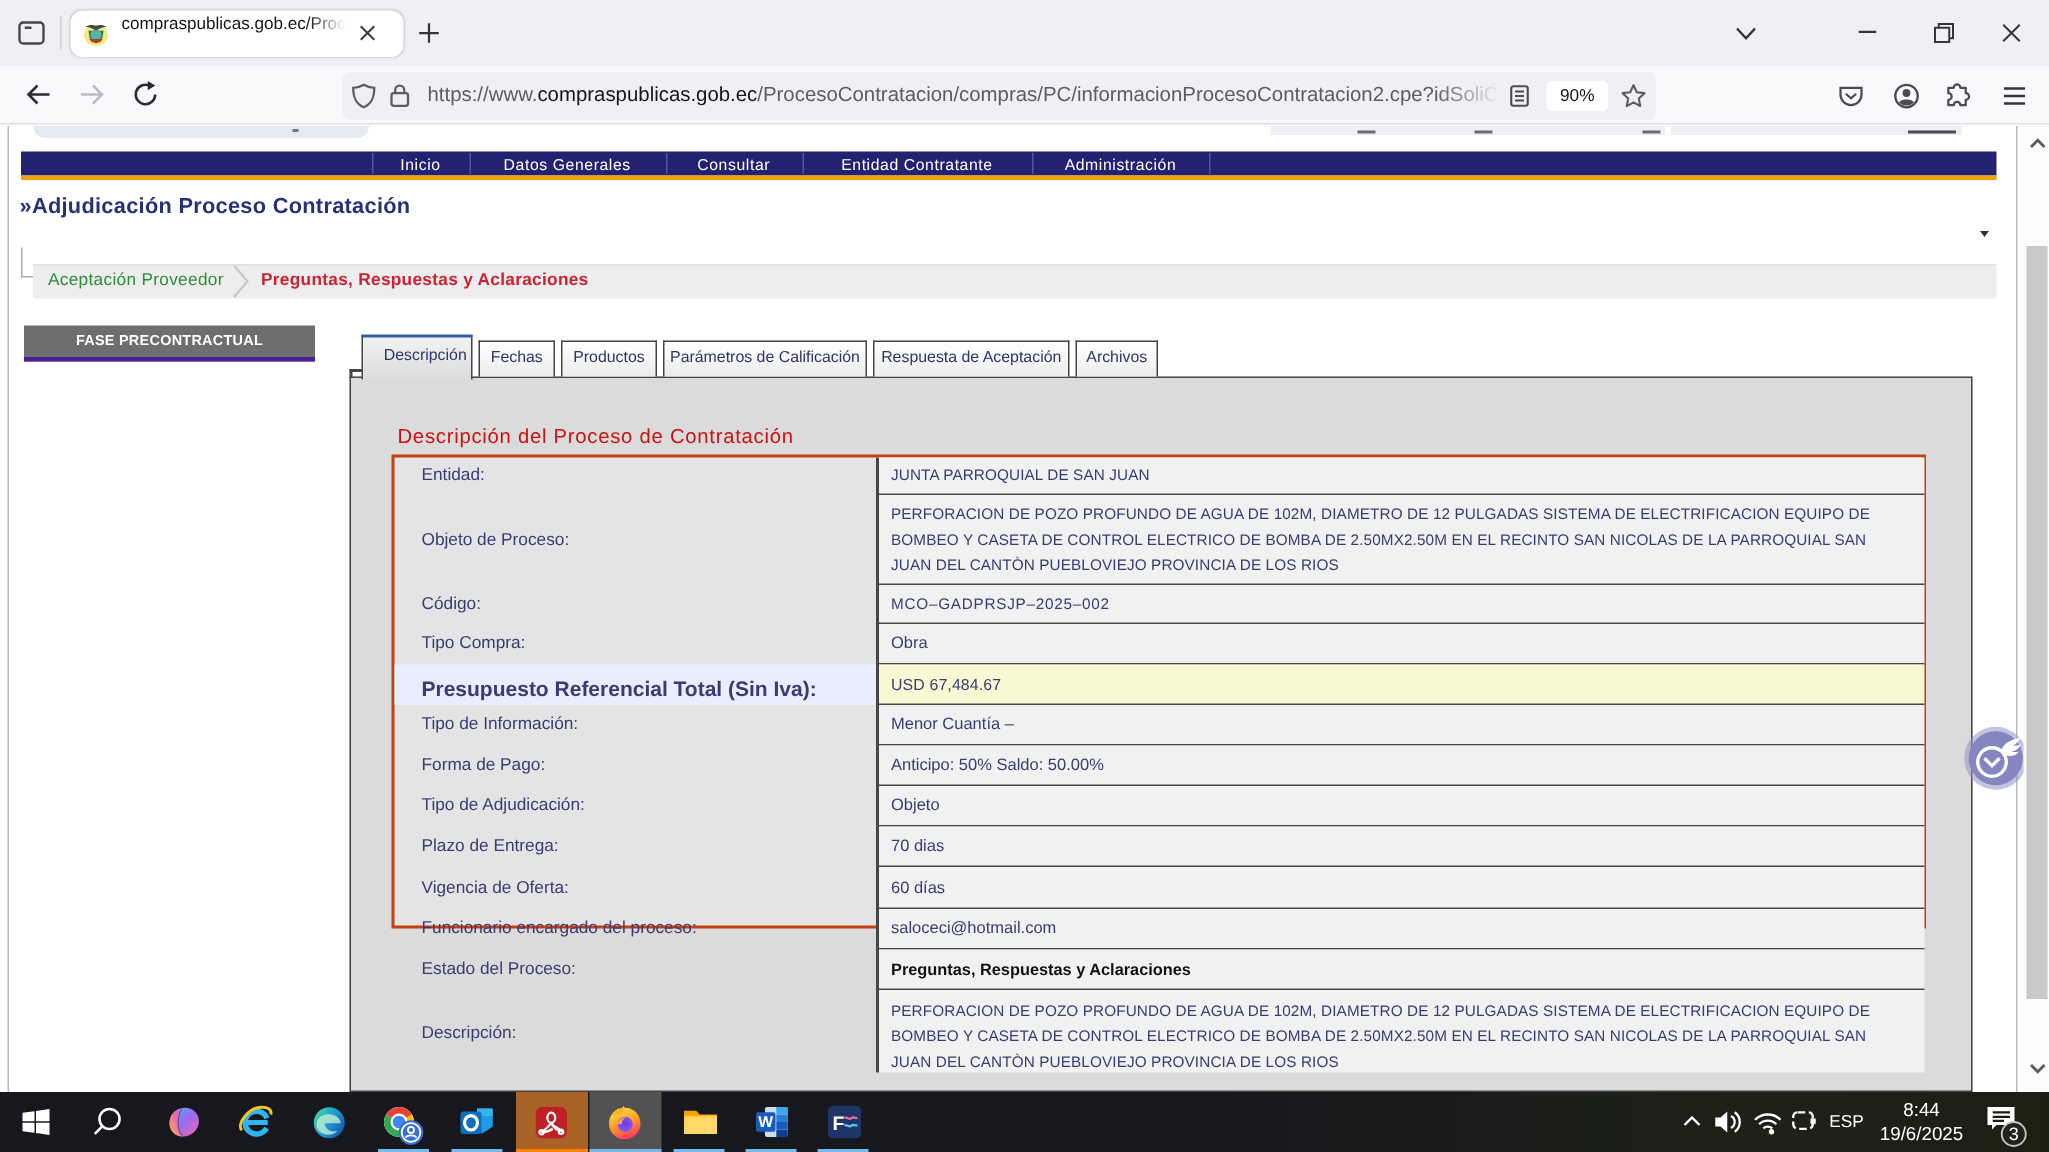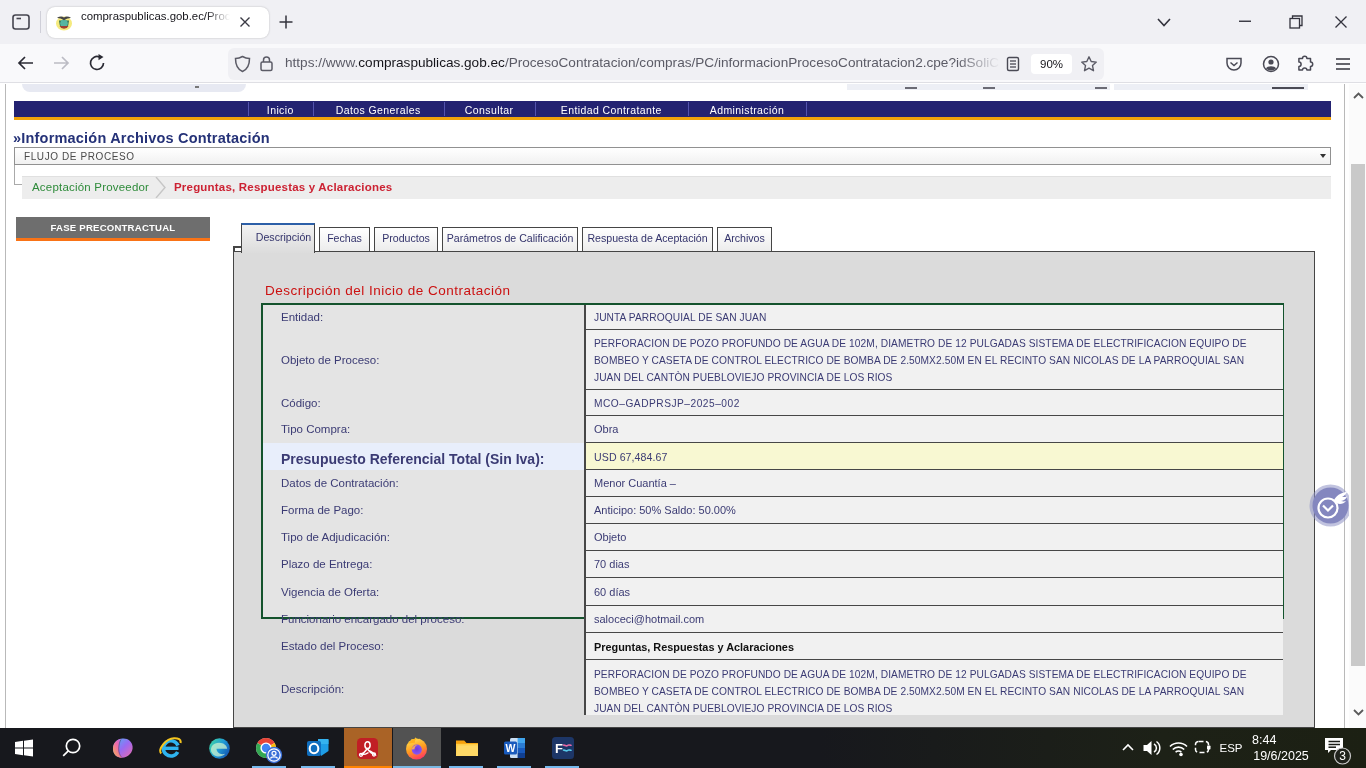--- a/index.html
+++ b/index.html
@@ -30,32 +30,32 @@
 #pgheading { left:13px; top:46px; font-size:14.5px; font-weight:bold; color:#253278; letter-spacing:.2px; }
 #flujo { left:14px; top:62.5px; width:1317px; height:18.5px; background:linear-gradient(#fff,#f1f1f1); border:1px solid #919191; font-size:10px; color:#4a4a4a; letter-spacing:.6px; line-height:17px; padding-left:9px; }
 #flujocaret { left:1320px; top:70px; width:0; height:0; border-left:3.5px solid transparent; border-right:3.5px solid transparent; border-top:4.5px solid #333; }
 #remv { left:14px; top:81px; width:1px; height:19px; background:#aaa; }
 #remh { left:14px; top:100px; width:9px; height:1px; background:#aaa; }
 #crumb { left:22px; top:92px; width:1309px; height:22.5px; background:#ededed; border-top:1px solid #e0e0e0; }
 #crumb .green { left:10px; top:4px; font-size:11.5px; color:#2e8b3a; letter-spacing:.2px; }
 #crumb .red { left:152px; top:4px; font-size:11.5px; font-weight:bold; color:#cc2233; letter-spacing:.2px; }
 
 
-#sidehead { left:16px; top:133px; width:194px; height:24px; background:#6e6e6e; border-bottom:3px solid #f97316; color:#fff; font-size:9.6px; font-weight:bold; text-align:center; line-height:21px; letter-spacing:.2px; }
+#sidehead { left:16px; top:133px; width:194px; height:24px; background:#6e6e6e; border-bottom:3px solid #4c1d95; color:#fff; font-size:9.6px; font-weight:bold; text-align:center; line-height:21px; letter-spacing:.2px; }
 #sidebody { left:16px; top:160px; width:194px; height:48px; background:#e3e3e1; font-size:11.4px; color:#1b1b1b; }
 
 
 .wtab { height:24px; white-space:nowrap; overflow:hidden; background:linear-gradient(#ffffff,#ececec); border:1.5px solid #454545; border-bottom:none; color:#33336b; font-size:10.6px; text-align:center; }
 #wtab0 { background:linear-gradient(#f2f2f2,#dcdcdc); border-top:2.5px solid #2c5fa8; }
 #panel { left:233px; top:167px; width:1082px; height:477px; background:#dbdbdb; border:1.5px solid #454545; border-right:1.5px solid #454545; }
 
 #redhead { left:265px; top:199px; font-size:13.5px; color:#cc1111; letter-spacing:.5px; }
 
 
-#ptable { left:261px; top:219px; width:1023px; height:316px; border:2px solid #14532d; background:#e4e4e4; }
+#ptable { left:261px; top:219px; width:1023px; height:316px; border:2px solid #c2410c; background:#e4e4e4; }
 .vcell { position:absolute; left:321px; width:699px; background:#f1f1f1; border-bottom:1.5px solid #474747; }
 #vdiv { left:321px; top:0; width:1.5px; height:410px; background:#474747; }
 .lbl { position:absolute; left:18px; color:#3b3b74; font-size:11.5px; white-space:nowrap; }
 .val { position:absolute; left:10px; color:#3b3b74; font-size:11px; white-space:nowrap; }
 .uc { font-size:10.2px; letter-spacing:.08px; }
 
 
 #sbar { left:1349px; top:84px; width:17px; height:644px; background:#fbfbfb; }
 #sthumb { left:1350.5px; top:164px; width:14px; height:502px; background:#c9c9c9; }
 
@@ -169,22 +169,21 @@
   <div class="abs navitem" style="left:443.7px; width:90.9px;">Consultar</div>
   <div class="abs navitem" style="left:534.6px; width:153.4px;">Entidad Contratante</div>
   <div class="abs navitem" style="left:688px; width:118px;">Administración</div>
   <div class="abs navsep" style="left:248px;"></div>
   <div class="abs navsep" style="left:312.6px;"></div>
   <div class="abs navsep" style="left:443.7px;"></div>
   <div class="abs navsep" style="left:534.6px;"></div>
   <div class="abs navsep" style="left:688px;"></div>
   <div class="abs navsep" style="left:806px;"></div>
 
-  <div id="pgheading" class="abs">»Información Archivos Contratación</div>
-  <div id="flujo" class="abs">FLUJO DE PROCESO</div>
+  <div id="pgheading" class="abs">»Adjudicación Proceso Contratación</div>
   <div id="flujocaret" class="abs"></div>
   <div id="remv" class="abs"></div>
   <div id="remh" class="abs"></div>
 
   <div id="crumb" class="abs">
     <div class="abs green">Aceptación Proveedor</div>
     <div class="abs red">Preguntas, Respuestas y Aclaraciones</div>
   </div>
 
   <div id="sidehead" class="abs">FASE PRECONTRACTUAL</div>
@@ -193,21 +192,21 @@
   <div class="abs" style="left:233px; top:162px; width:10px; height:1.5px; background:#454545;"></div>
   <div class="abs" style="left:233px; top:162px; width:1.5px; height:6px; background:#454545;"></div>
 
   <div class="abs wtab" id="wtab0" style="left:241px; top:139px; width:74px; height:29.5px; line-height:24px; z-index:3;padding-left:11px;">Descripción</div>
   <div class="abs wtab" style="left:319px; top:143px; width:51px; line-height:21px;">Fechas</div>
   <div class="abs wtab" style="left:374px; top:143px; width:64px; line-height:21px;">Productos</div>
   <div class="abs wtab" style="left:442px; top:143px; width:136px; line-height:21px;">Parámetros de Calificación</div>
   <div class="abs wtab" style="left:582px; top:143px; width:131px; line-height:21px;">Respuesta de Aceptación</div>
   <div class="abs wtab" style="left:717px; top:143px; width:55px; line-height:21px;">Archivos</div>
 
-  <div id="redhead" class="abs">Descripción del Inicio de Contratación</div>
+  <div id="redhead" class="abs">Descripción del Proceso de Contratación</div>
 
   <div id="ptable" class="abs">
     <div class="vcell" style="top:0; height:25px;"></div>
     <div class="vcell" style="top:25px; height:60px;"></div>
     <div class="vcell" style="top:85px; height:26px;"></div>
     <div class="vcell" style="top:111px; height:27px;"></div>
     <div class="vcell" style="top:138px; height:27px; background:#f8f8d2;"></div>
     <div class="vcell" style="top:165px; height:27px;"></div>
     <div class="vcell" style="top:192px; height:27px;"></div>
     <div class="vcell" style="top:219px; height:27px;"></div>
@@ -217,21 +216,21 @@
     <div class="vcell" style="top:328px; height:27px;"></div>
     <div class="vcell" style="top:355px; height:55px; border-bottom:none;"></div>
     <div class="abs" style="left:0; top:138px; width:321px; height:27px; background:#e8eefb;"></div>
     <div id="vdiv" class="abs"></div>
 
     <div class="lbl" style="top:6px;">Entidad:</div>
     <div class="lbl" style="top:48.5px;">Objeto de Proceso:</div>
     <div class="lbl" style="top:91.5px;text-align:center;">Código:</div>
     <div class="lbl" style="top:118px;">Tipo Compra:</div>
     <div class="lbl" style="top:145.5px; font-weight:bold; font-size:14px;">Presupuesto Referencial Total (Sin Iva):</div>
-    <div class="lbl" style="top:172px;">Datos de Contratación:</div>
+    <div class="lbl" style="top:172px;">Tipo de Información:</div>
     <div class="lbl" style="top:199px;">Forma de Pago:</div>
     <div class="lbl" style="top:226px;">Tipo de Adjudicación:</div>
     <div class="lbl" style="top:253px;">Plazo de Entrega:</div>
     <div class="lbl" style="top:280.5px;">Vigencia de Oferta:</div>
     <div class="lbl" style="top:308px;">Funcionario encargado del proceso:</div>
     <div class="lbl" style="top:335px;">Estado del Proceso:</div>
     <div class="lbl" style="top:377.5px;">Descripción:</div>
 
     <div class="val uc" style="left:331px; top:7px;">JUNTA PARROQUIAL DE SAN JUAN</div>
     <div class="val uc" style="left:331px; top:30px; line-height:17px;">PERFORACION DE POZO PROFUNDO DE AGUA DE 102M, DIAMETRO DE 12 PULGADAS SISTEMA DE ELECTRIFICACION EQUIPO DE<br>BOMBEO Y CASETA DE CONTROL ELECTRICO DE BOMBA DE 2.50MX2.50M EN EL RECINTO SAN NICOLAS DE LA PARROQUIAL SAN<br>JUAN DEL CANTÒN PUEBLOVIEJO PROVINCIA DE LOS RIOS</div>
@@ -409,21 +408,21 @@
   </svg>
   <svg class="abs" style="left:1168px; top:12px;" width="22" height="17" viewBox="0 0 22 17">
     <path d="M2,6.5 a12,12 0 0 1 17,0 M4.8,9.5 a8,8 0 0 1 11.4,0 M7.6,12.3 a4,4 0 0 1 5.8,0" fill="none" stroke="#fff" stroke-width="1.6"></path>
     <circle cx="13" cy="14.5" r="1.8" fill="#fff"></circle>
   </svg>
   <svg class="abs" style="left:1193px; top:11px;" width="20" height="18" viewBox="0 0 20 18">
     <rect x="2.5" y="2.5" width="13" height="11" rx="3" fill="none" stroke="#fff" stroke-width="1.5" stroke-dasharray="5 2.4"></rect>
     <rect x="14" y="6.5" width="3.5" height="4" rx="0.8" fill="#fff"></rect>
   </svg>
   <div class="abs" style="left:1211px; top:13.5px; width:40px; color:#fff; font-size:11.5px; text-align:center;" id="tray">ESP</div>
-  <div class="abs" style="left:1252px; top:4.5px; width:58px; color:#fff; font-size:12.5px; text-align:left;">8:44</div>
+  <div class="abs" style="left:1252px; top:4.5px; width:58px; color:#fff; font-size:12.5px; text-align:center;">8:44</div>
   <div class="abs" style="left:1246px; top:20.5px; width:70px; color:#fff; font-size:12.5px; text-align:center;">19/6/2025</div>
   <svg class="abs" style="left:1324px; top:9px;" width="28" height="28" viewBox="0 0 28 28">
     <path d="M1,1 H19 V13 H7 L4,16 V13 H1 Z" fill="#fff"></path>
     <line x1="4.5" y1="4.5" x2="16" y2="4.5" stroke="#1a1c16" stroke-width="1.5"></line>
     <line x1="4.5" y1="7.5" x2="16" y2="7.5" stroke="#1a1c16" stroke-width="1.5"></line>
     <line x1="4.5" y1="10.2" x2="12" y2="10.2" stroke="#1a1c16" stroke-width="1.5"></line>
     <circle cx="18.5" cy="19" r="8" fill="#20231c" stroke="#c8c8c8" stroke-width="1.2"></circle>
     <text x="18.5" y="23.2" font-family="Liberation Sans, sans-serif" font-size="12" fill="#fff" text-anchor="middle">3</text>
   </svg>
 </div>

